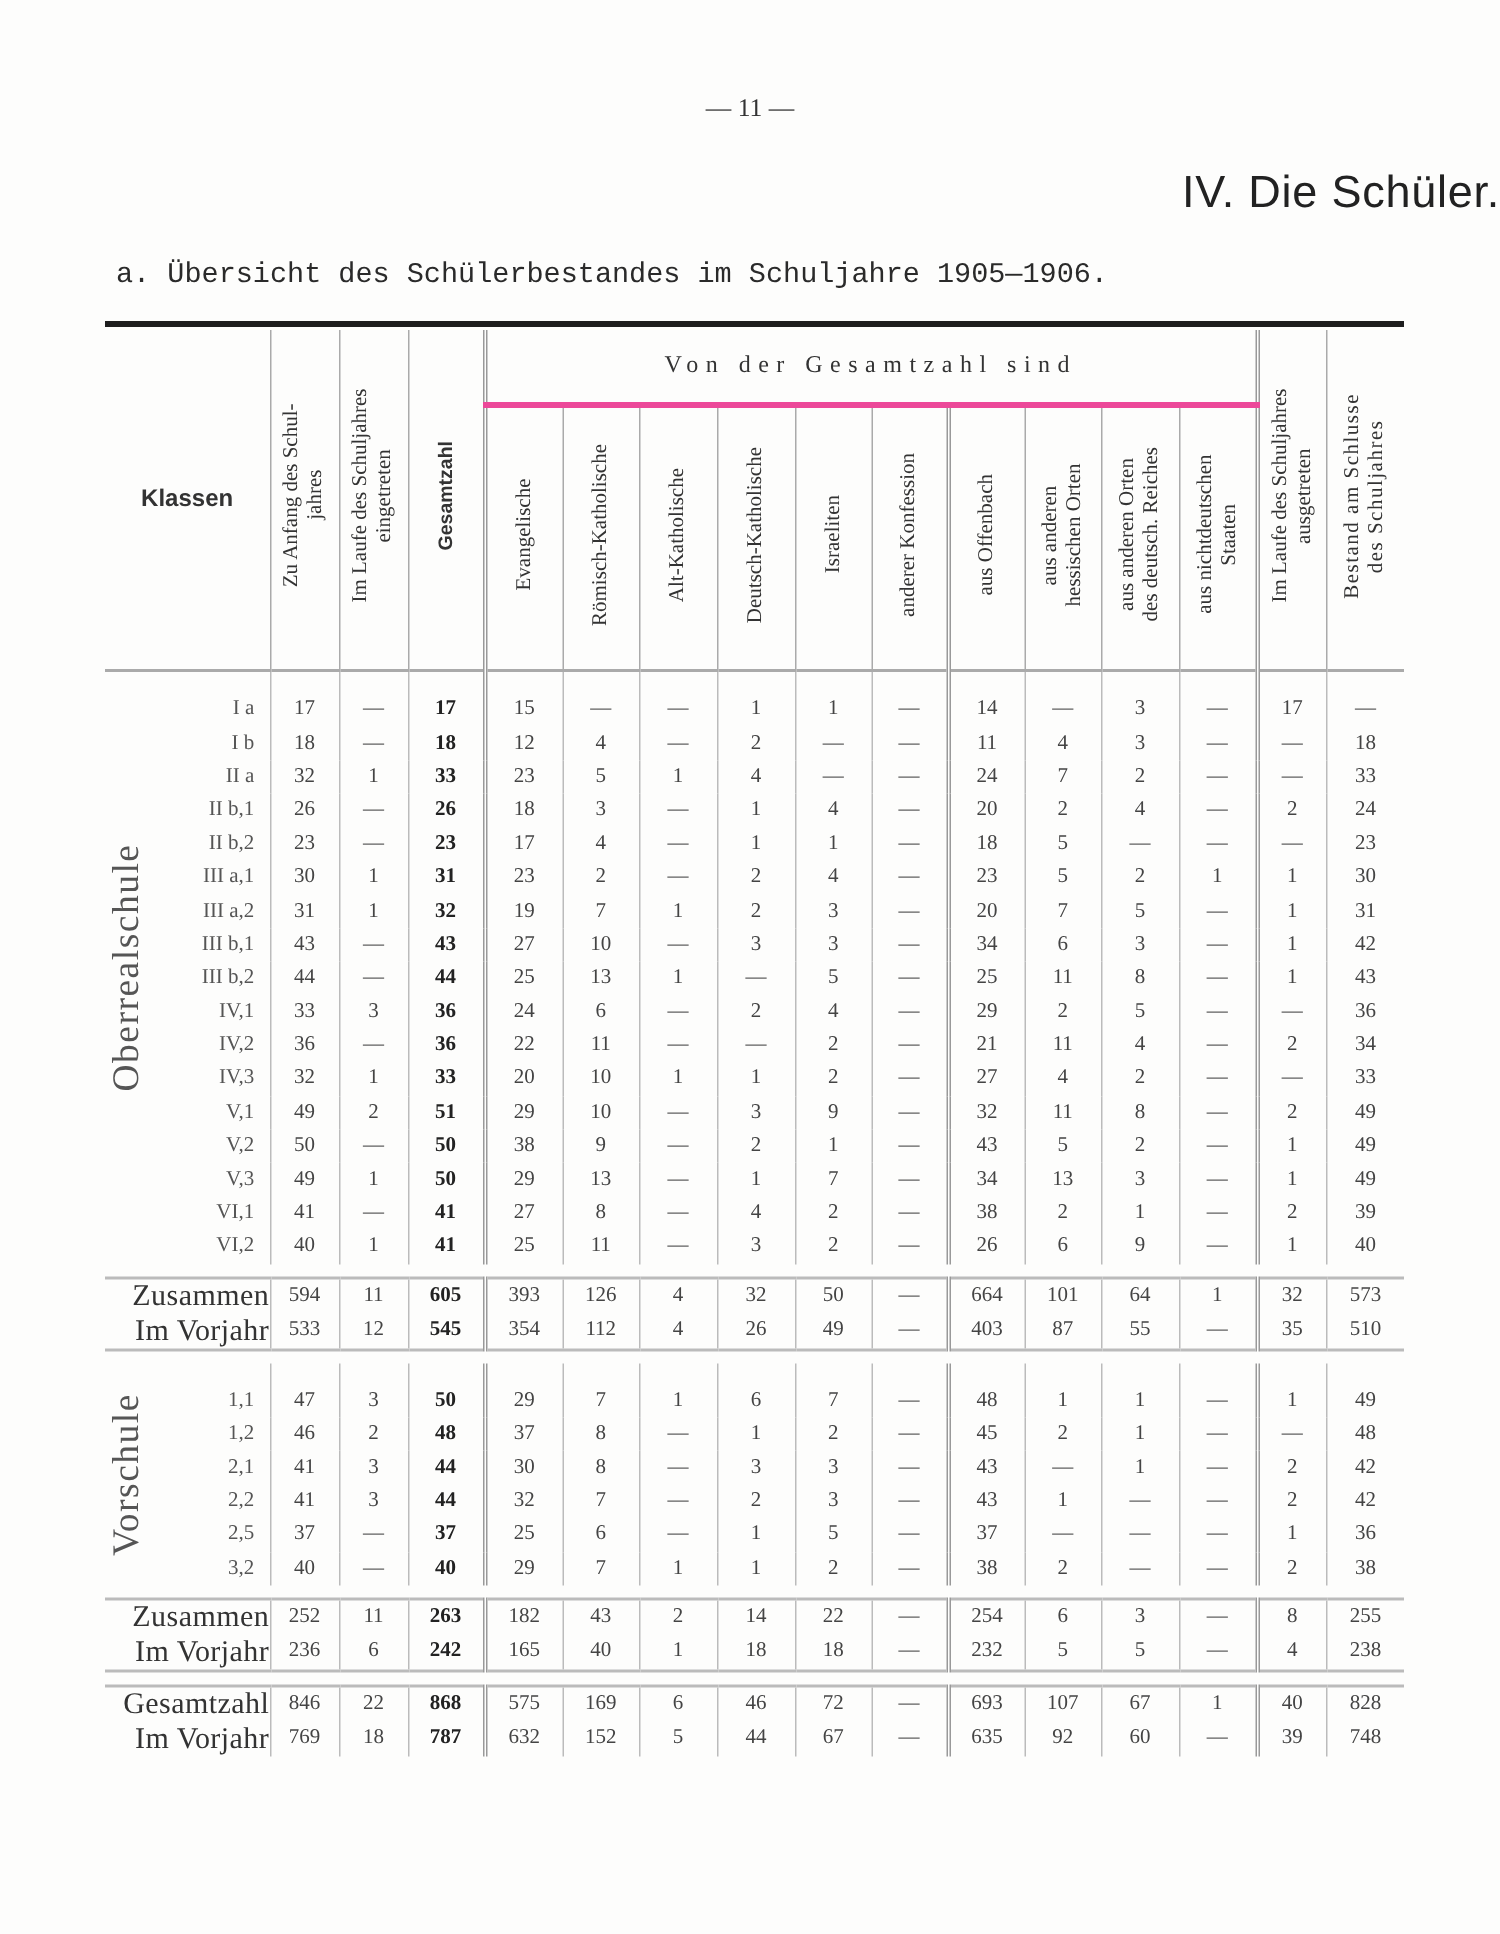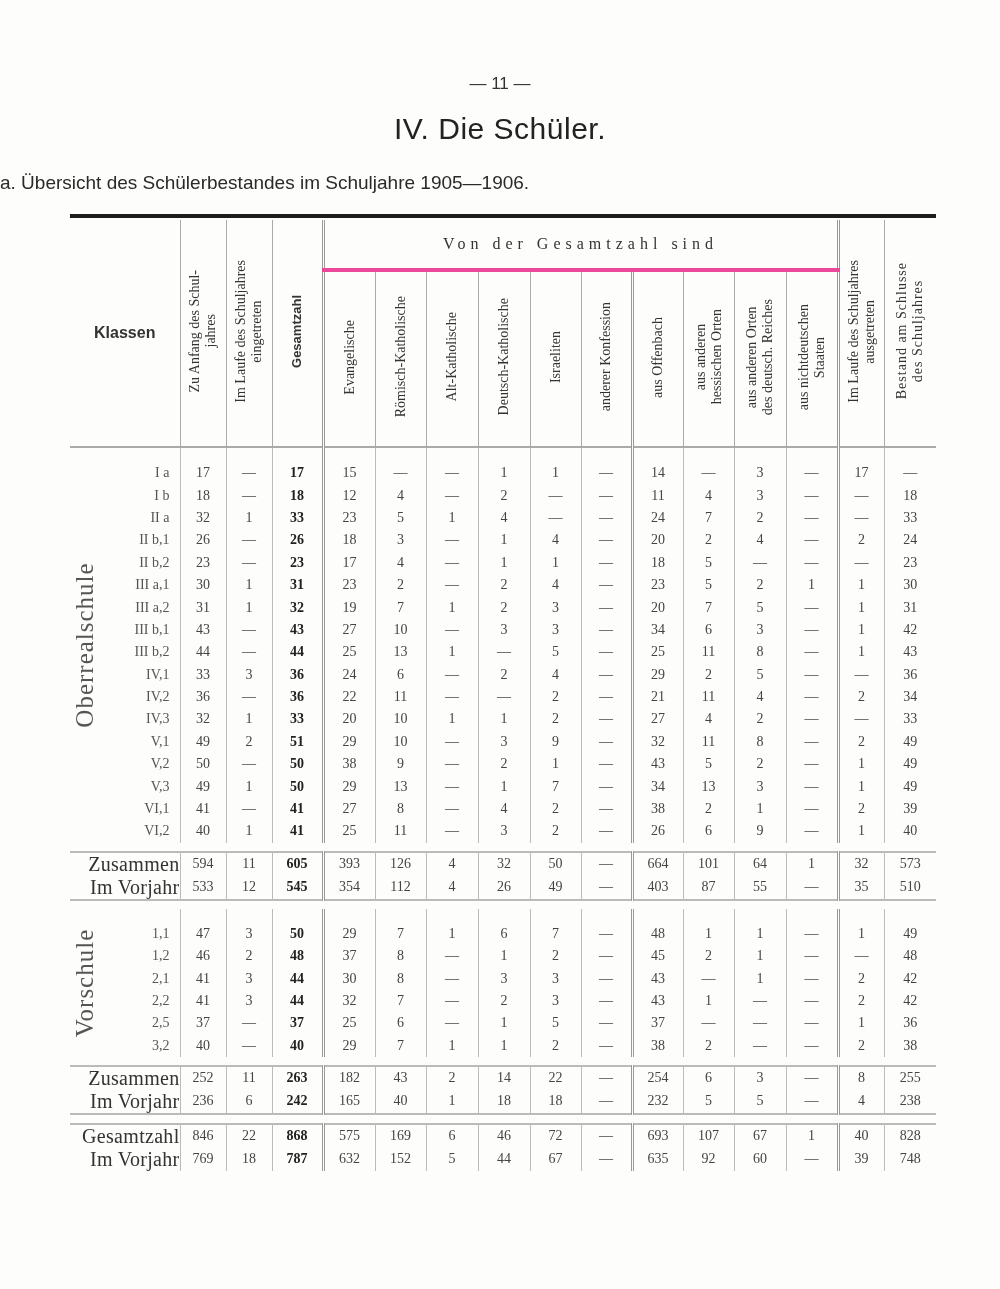--- a/index.html
+++ b/index.html
@@ -1,23 +1,23 @@
 <!DOCTYPE html>
 <html><head>
 <meta charset="utf-8">
 <style>
   html, body { margin: 0; padding: 0; background: #fdfdfc; }
   body { width: 1000px; height: 1289px; position: relative; overflow: hidden;
          font-family: "Liberation Serif", "DejaVu Serif", serif; color: #2a2a2a; }
-  .page-number { position: absolute; top: 74px; left: 0; width: 1000px; text-align: center;
-                 font-family: Liberation Sans, sans-serif; font-size: 17px; color: #333; }
-  .title { position: absolute; top: 112px; left: 0; width: 1000px; text-align: center;
+  .page-number { position: absolute; top: 62px; left: 0; width: 1000px; text-align: center;
+                 font-family: Liberation Serif, serif; font-size: 17px; color: #333; }
+  .title { position: absolute; top: 112px; left: 0; width: 1000px; text-align: right;
            font-family: "Liberation Sans", sans-serif; font-size: 30px; color: #222; letter-spacing: 0.5px; }
-  .subtitle { position: absolute; top: 172px; left: 0; width: 816px; 
-              font-family: Liberation Sans, sans-serif; font-size: 19px; color: #2a2a2a; }
+  .subtitle { position: absolute; top: 172px; left: 0; width: 816px; text-align: center;
+              font-family: Liberation Mono, monospace; font-size: 19px; color: #2a2a2a; }
   .table-wrap { position: absolute; left: 70px; top: 214px; width: 866px; }
   .topline { height: 4px; background: #1e1e1e; margin-bottom: 2px; }
   table { border-collapse: collapse; width: 866px; table-layout: fixed; font-size: 14px; }
   td, th { padding: 0; text-align: center; font-weight: normal; color: #444; }
   th { vertical-align: middle; border-left: 1px solid #aaa; }
   th.klassen { border-left: none; font-family: "Liberation Sans", sans-serif; font-weight: bold;
                font-size: 16px; color: #333; }
   .vert { writing-mode: vertical-rl; transform: rotate(180deg); white-space: nowrap;
           display: inline-block; font-size: 14px; line-height: 16px; color: #333; }
   .vert.bold { font-family: "Liberation Sans", sans-serif; font-weight: bold; font-size: 13px; }

